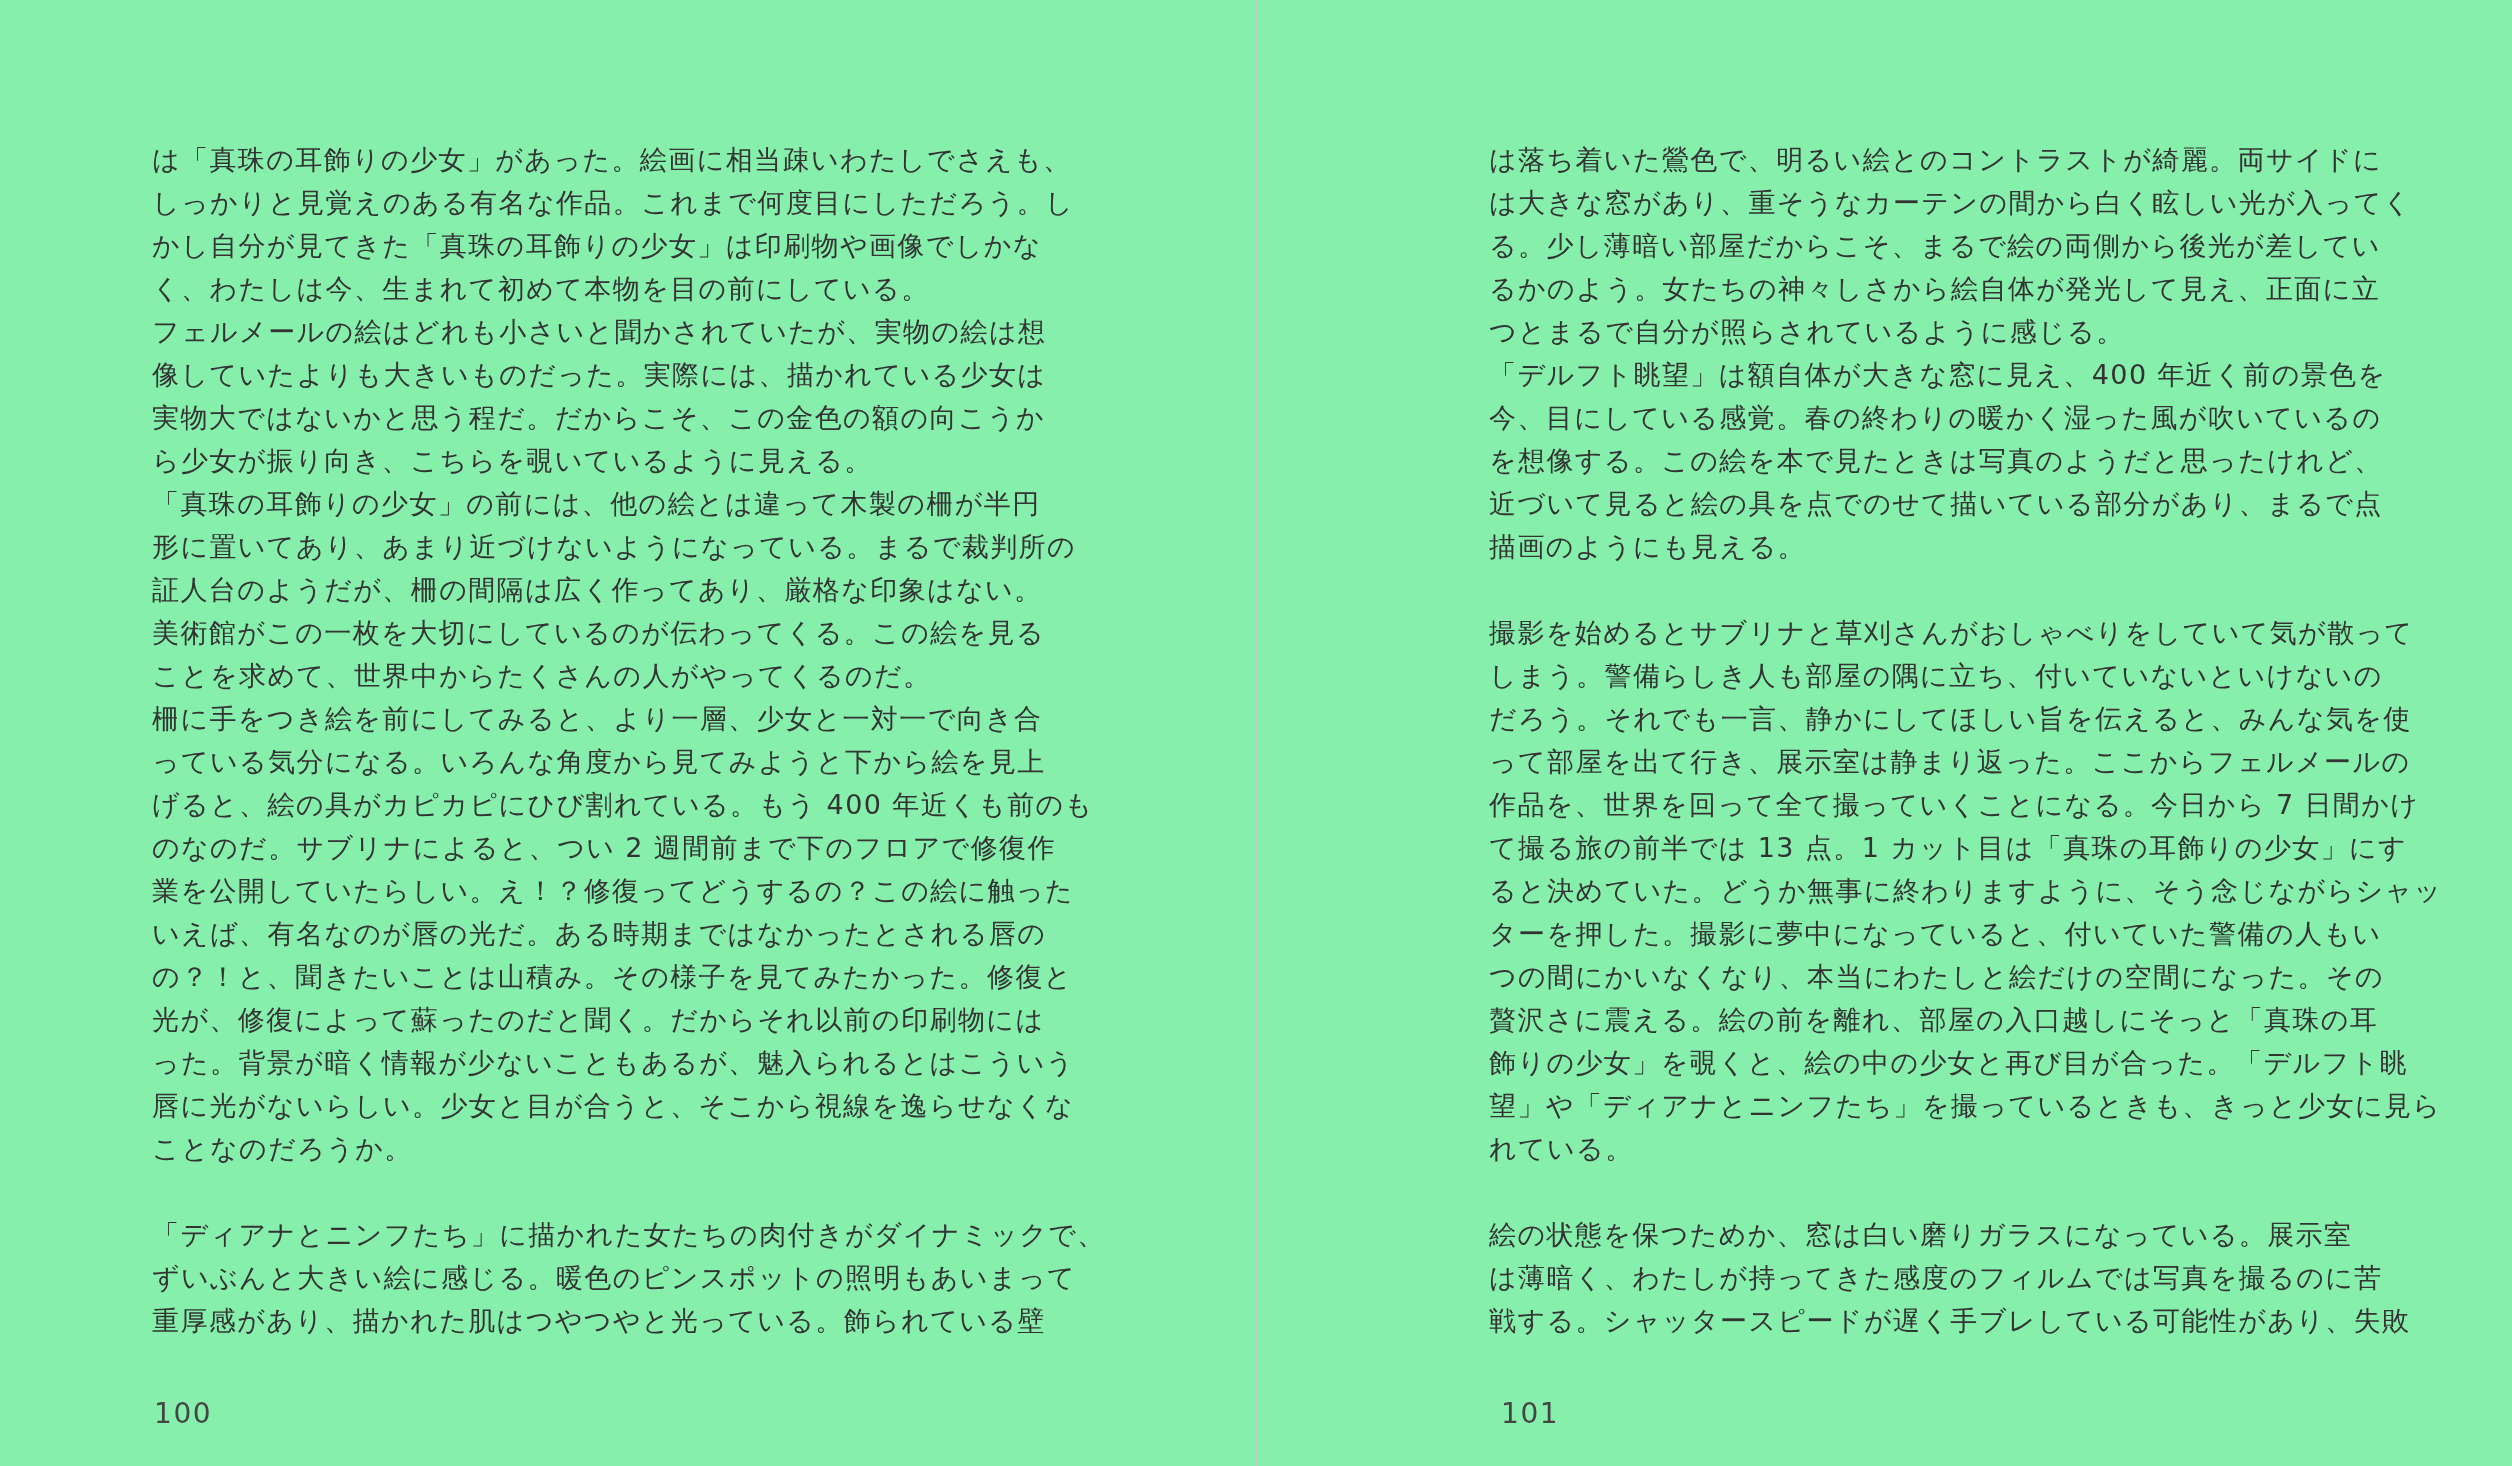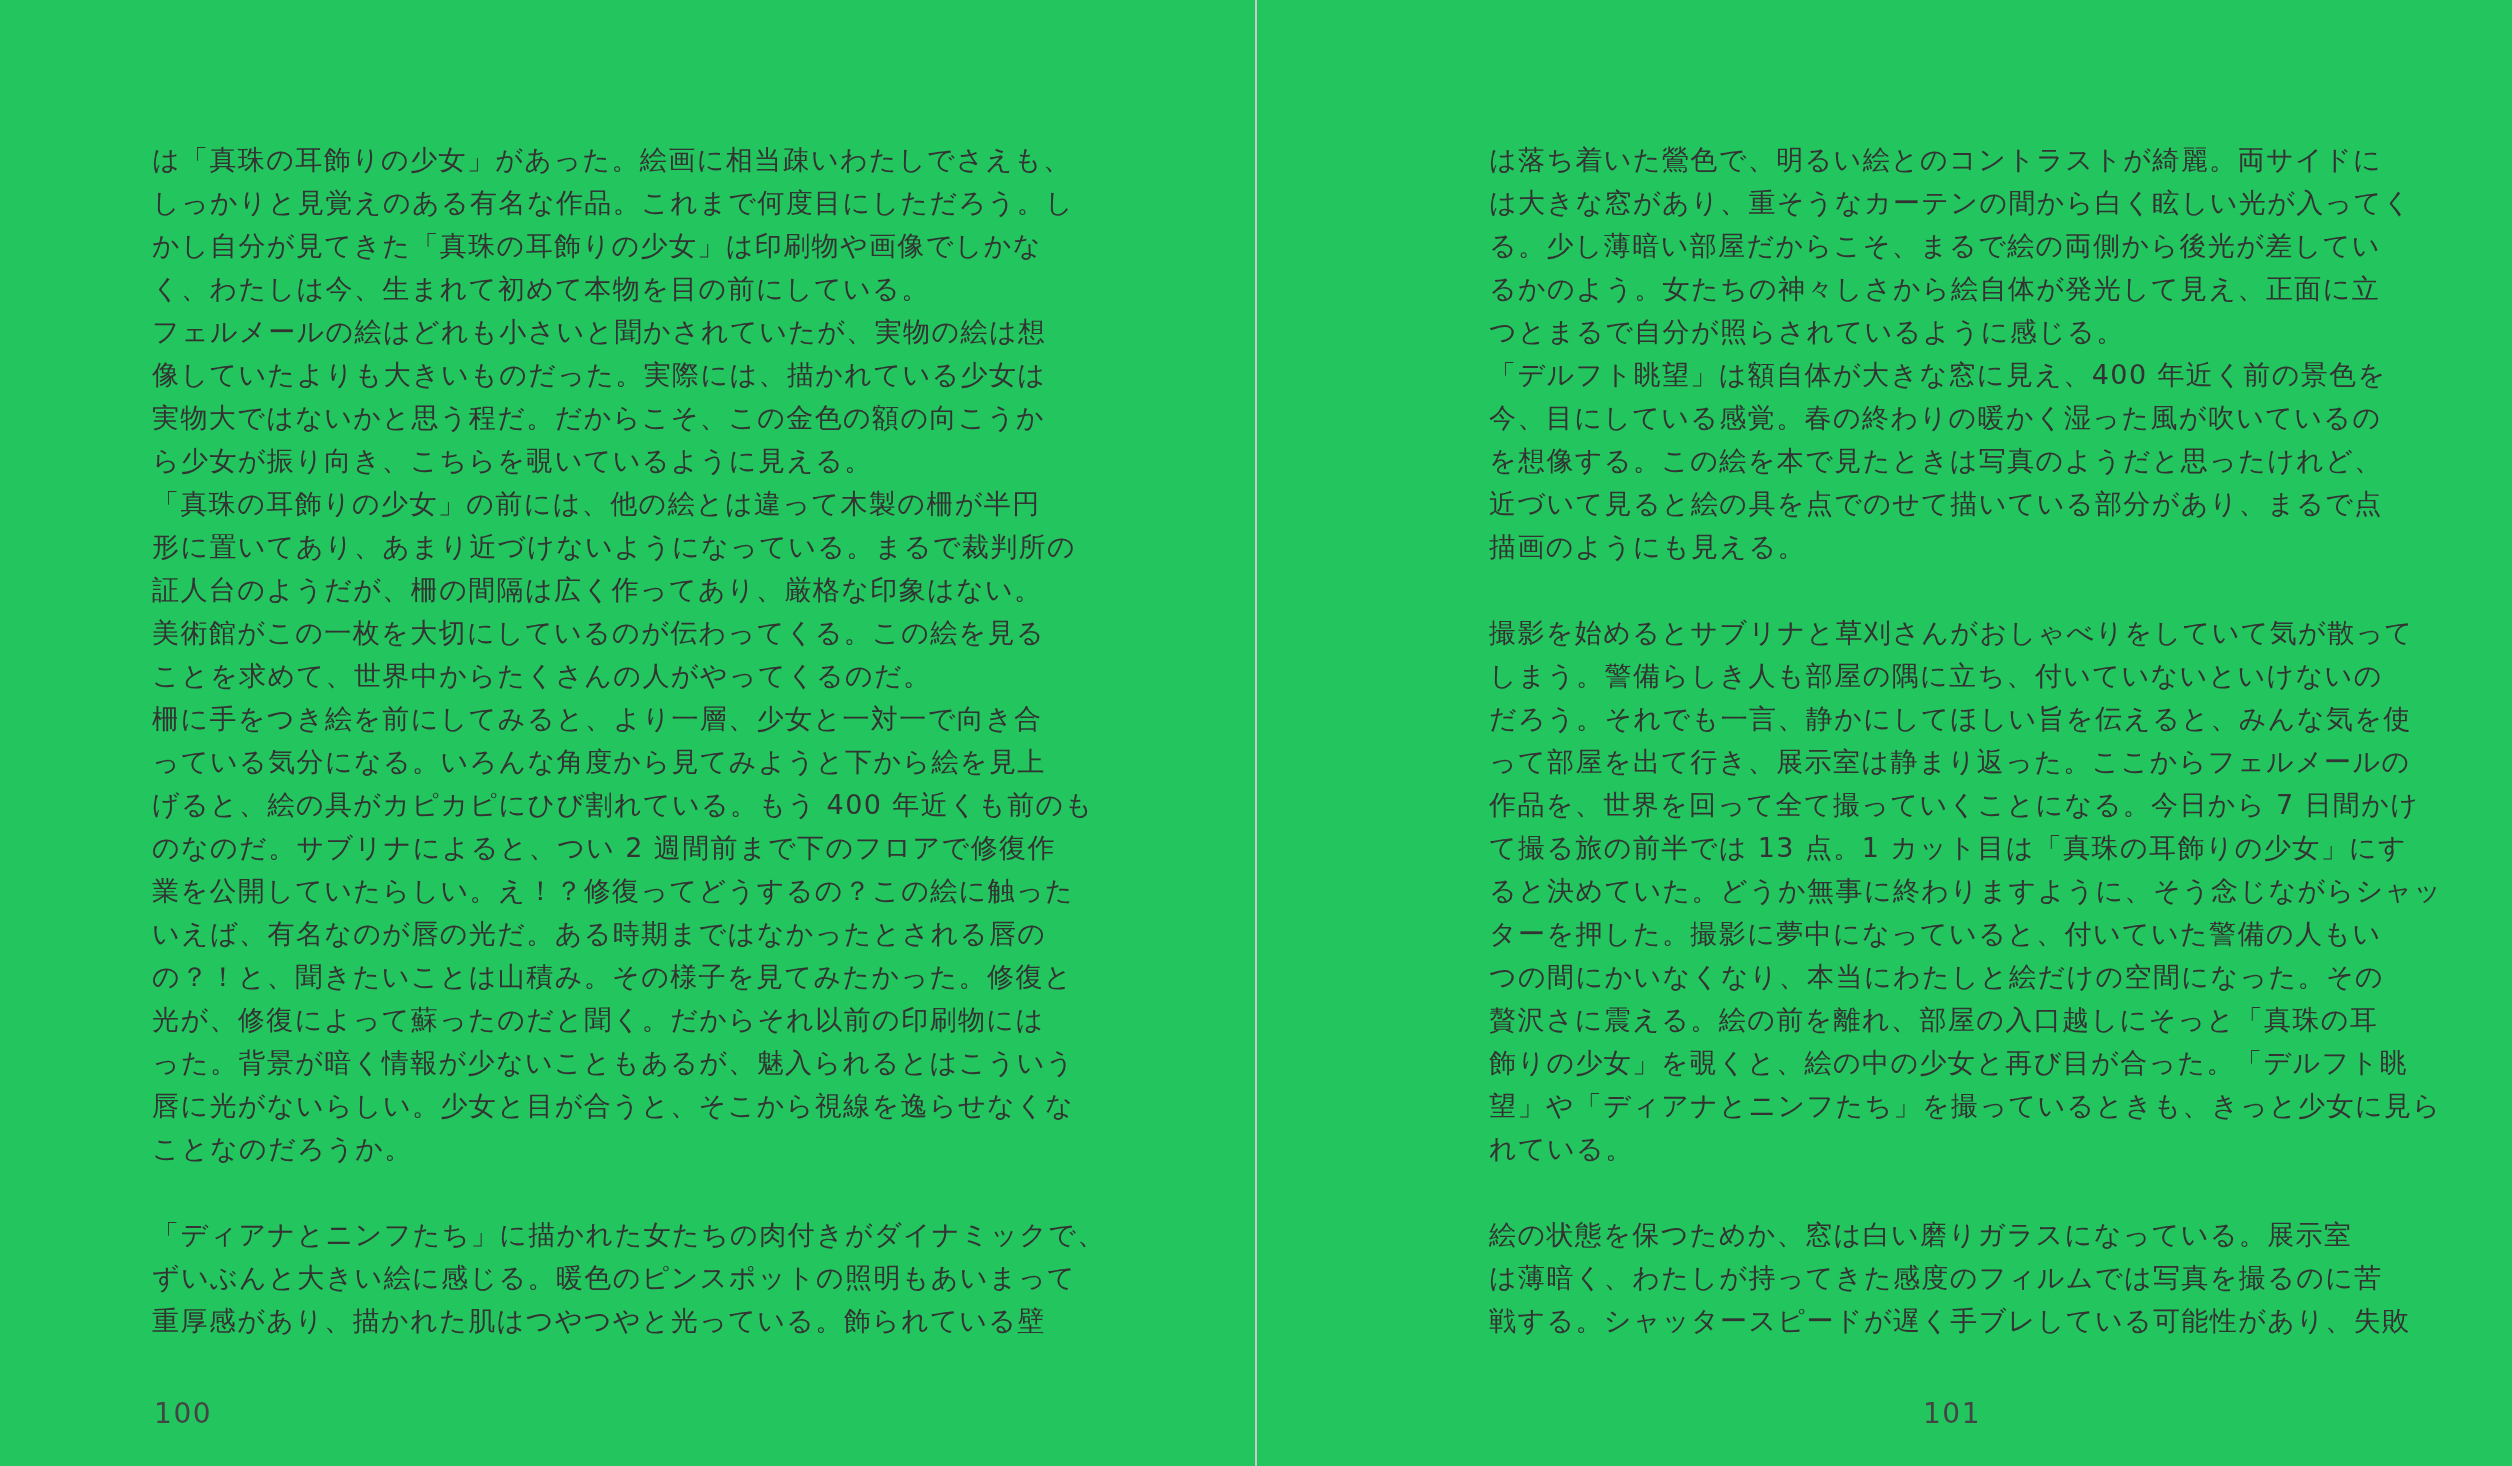--- a/index.html
+++ b/index.html
@@ -4,21 +4,21 @@
 <style>
   html, body {
     margin: 0;
     padding: 0;
     background: #ffffff;
   }
   .spread {
     position: relative;
     width: 2512px;
     height: 1466px;
-    background: #22c55e;
+    background: #86efac;
     font-family: "DejaVu Sans", "Liberation Sans", sans-serif;
     overflow: hidden;
   }
   .divider {
     position: absolute;
     left: 1255px;
     top: 0;
     width: 1.6px;
     height: 1466px;
     background: #c9c9c9;
@@ -47,21 +47,21 @@
     white-space: nowrap;
   }
   .page-number {
     position: absolute;
     top: 1397px;
     font-size: 28px;
     letter-spacing: 1.6px;
     color: #444444;
   }
   .page.left  .page-number { left: 154px; }
-  .page.right .page-number { left: 192px; width: 926px; text-align: center; }
+  .page.right .page-number { left: 204px; width: 926px; text-align: left; }
 </style>
 </head>
 <body>
 
 <div class="spread">
 
   <div class="page left">
     <div class="text-block">
         <div class="line">は「真珠の耳飾りの少女」があった。絵画に相当疎いわたしでさえも、</div>
         <div class="line">しっかりと見覚えのある有名な作品。これまで何度目にしただろう。し</div>

